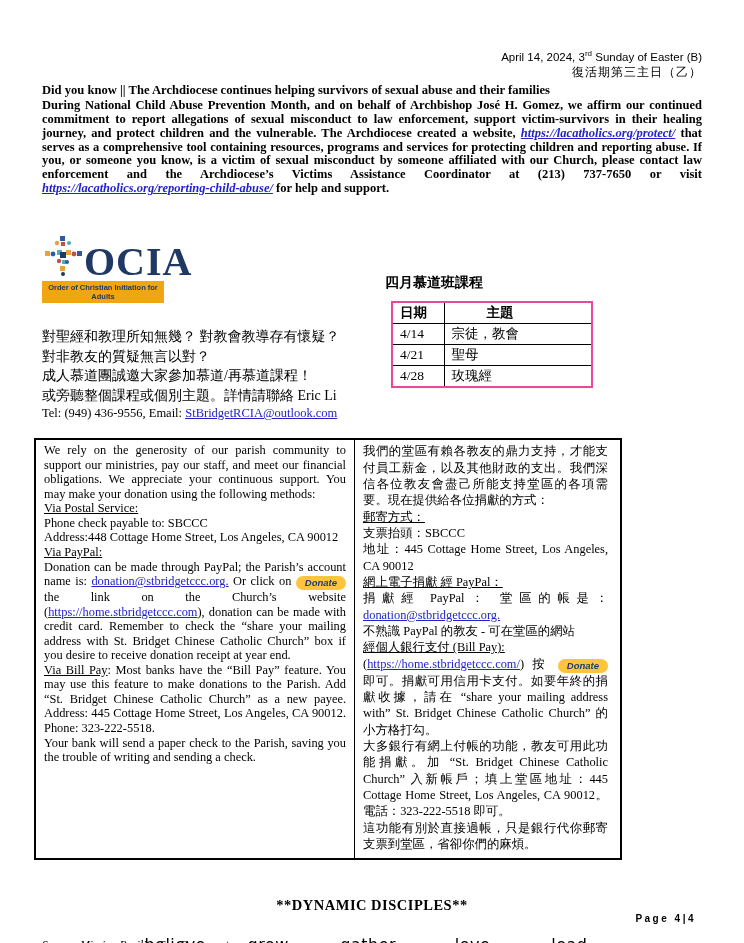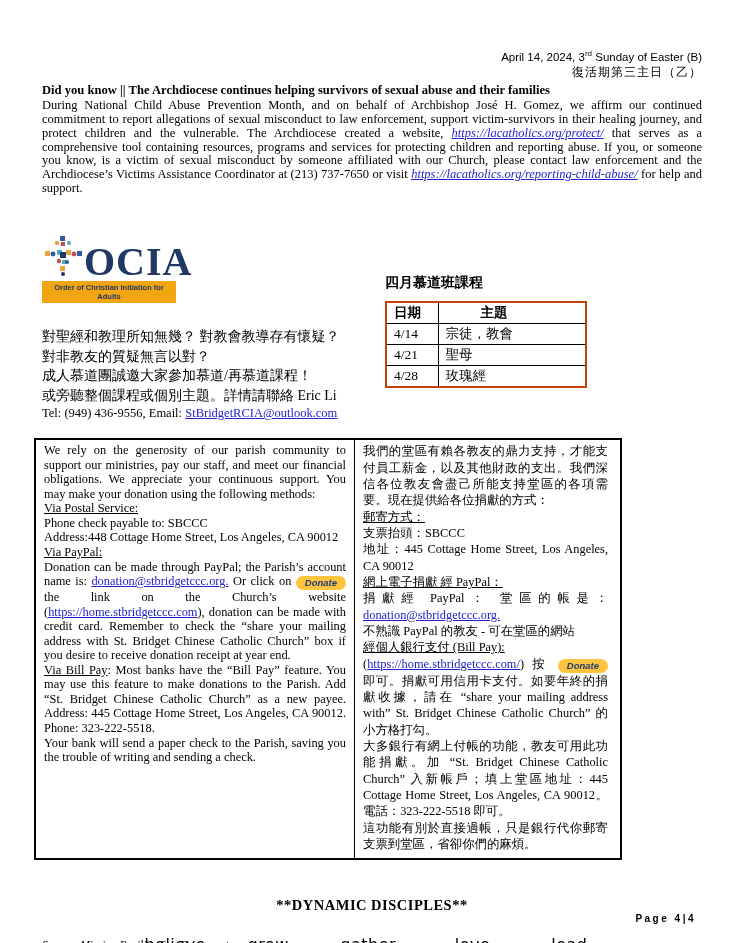--- a/index.html
+++ b/index.html
@@ -15,40 +15,40 @@
   }
   .content { padding: 46px 42px 0 42px; }
 
   
   .date-block { text-align: right; font-family: "Liberation Sans", sans-serif; font-size: 11.5px; line-height: 15px; }
   .date-zh { font-size: 12px; letter-spacing: 1px; }
   sup { font-size: 8px; }
 
   
   .dyk-heading { font-size: 12.6px; font-weight: bold; margin-top: 3px; }
-  .dyk-para { font-size: 12.5px; line-height: 13.9px; text-align: justify; margin-top: 1px; }
+  .dyk-para { font-size: 12.5px; line-height: 13.9px; text-align: justify; margin-top: 1px; font-weight: bold; }
   a, .link { color: #2222cc; text-decoration: underline; cursor: pointer; }
   .link-italic { font-style: italic; }
 
   
   .rcia-section { display: flex; margin-top: 38px; }
   .rcia-left { width: 348px; }
   .ocia-logo { display: inline-block; }
   .ocia-top { display: flex; align-items: flex-end; }
   .ocia-text { font-family: "Liberation Serif", serif; font-weight: bold; font-size: 40px; line-height: 36px; color: #203864; letter-spacing: 1px; }
   .ocia-banner { background: #f2a513; color: #203864; font-family: "Liberation Sans", sans-serif;
-    font-weight: bold; font-size: 7.5px; text-align: center; padding: 2px 3px; width: 134px; margin-top: 1px; }
+    font-weight: bold; font-size: 7.5px; text-align: center; padding: 2px 3px; width: 122px; margin-top: 1px; }
   .rcia-zh { font-size: 14px; line-height: 19.5px; margin-top: 24px; }
   .rcia-contact { font-size: 12.5px; margin-top: 1px; }
 
   .rcia-right { margin-left: -5px; padding-top: 40px; }
   .sched-title { font-size: 14px; font-weight: bold; }
   .sched-table { border-collapse: collapse; margin-top: 9px; }
   .sched-table td { border: 1px solid #000; font-size: 13.5px; padding: 1px 7px; }
-  .sched-table { border: 2px solid #c2410c; }
+  .sched-table { border: 2px solid #ec4899; margin-left: 6px; }
   .sched-table .hdr td { font-weight: bold; }
   .sched-table td.c-date { width: 52px; }
   .sched-table td.c-topic { width: 148px; padding-left: 42px; }
 
   
   .donation-box { display: flex; margin: 17px 0 0 -8px; width: 588px; border: 2px solid #000; min-height: 350px; }
   .don-left { width: 319px; border-right: 1px solid #000; padding: 3px 8px 6px 8px; }
   .don-right { flex: 1; padding: 3px 12px 6px 8px; }
   .don-left p { font-size: 12.4px; line-height: 14.55px; text-align: justify; }
   .don-right p { font-size: 12.4px; line-height: 16.35px; text-align: justify; }

